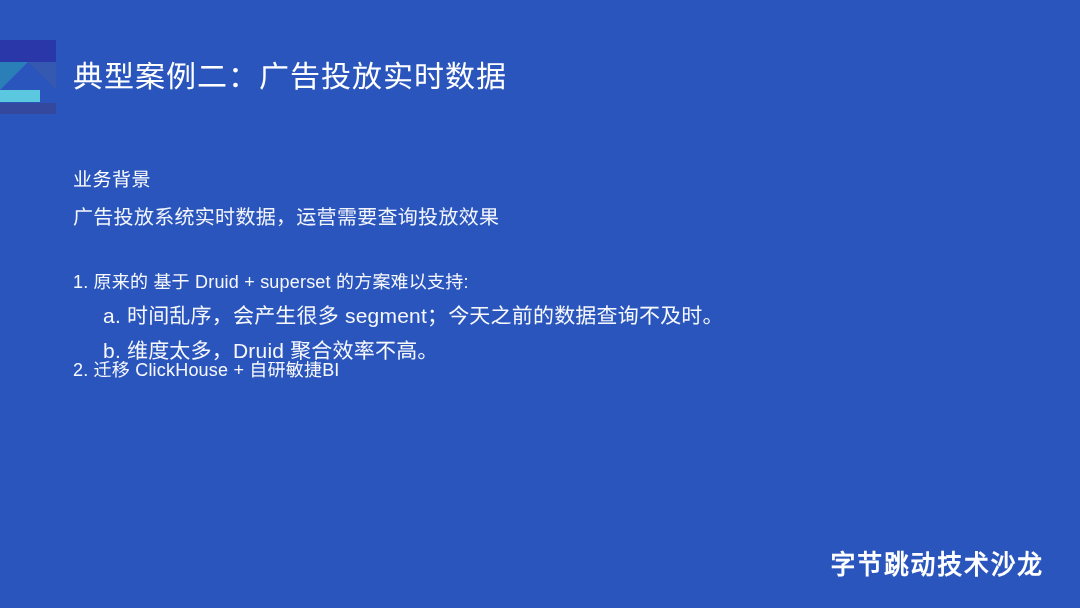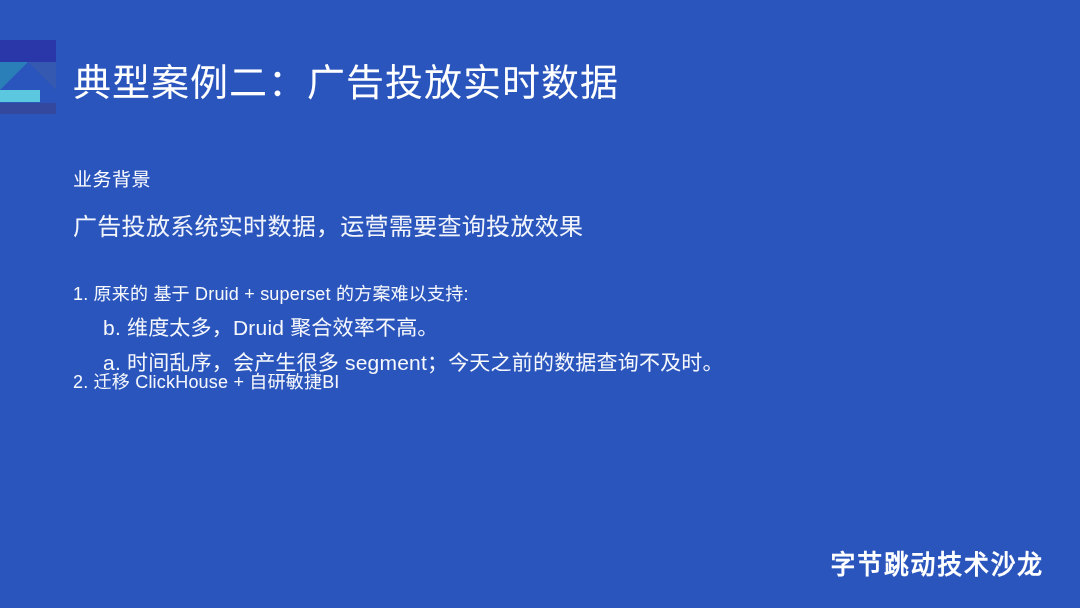--- a/index.html
+++ b/index.html
@@ -79,21 +79,21 @@
     width: 56px;
     height: 11px;
     background: #34489e;
   }
 
   
   #slide-title {
     position: absolute;
     left: 73px;
     top: 52px;
-    font-size: 38px;
+    font-size: 30px;
     font-weight: 400;
     color: #ffffff;
     letter-spacing: 1px;
     white-space: nowrap;
   }
 
   
   #body-block {
     position: absolute;
     left: 73px;
@@ -102,22 +102,22 @@
     color: #f2f5fb;
   }
   .section-heading {
     font-size: 19px;
     font-weight: normal;
     color: #ffffff;
     line-height: 1.0;
     letter-spacing: 0.5px;
   }
   .section-desc {
-    margin-top: 26px;
-    font-size: 24px;
+    margin-top: 18px;
+    font-size: 20px;
     font-weight: 400;
     color: #f2f5fb;
     line-height: 1.0;
     letter-spacing: 0.3px;
   }
 
   #points {
     margin-top: 46px;
   }
   .point-l1 {
@@ -173,22 +173,22 @@
   <div id="slide-title">典型案例二：广告投放实时数据</div>
 
   <div id="body-block">
 
     <div class="section-heading">业务背景</div>
 
     <div class="section-desc">广告投放系统实时数据，运营需要查询投放效果</div>
 
     <div id="points">
       <div class="point-l1">1. 原来的 基于 Druid + superset 的方案难以支持:</div>
+      <div class="point-l2">a. 时间乱序，会产生很多 segment；今天之前的数据查询不及时。</div>
       <div class="point-l2">b. 维度太多，Druid 聚合效率不高。</div>
-      <div class="point-l2">a. 时间乱序，会产生很多 segment；今天之前的数据查询不及时。</div>
       <div class="point-l1 point-gap">2. 迁移 ClickHouse + 自研敏捷BI</div>
     </div>
 
   </div>
 
   <div id="branding">字节跳动技术沙龙</div>
 
 </div>
 
 </body></html>

